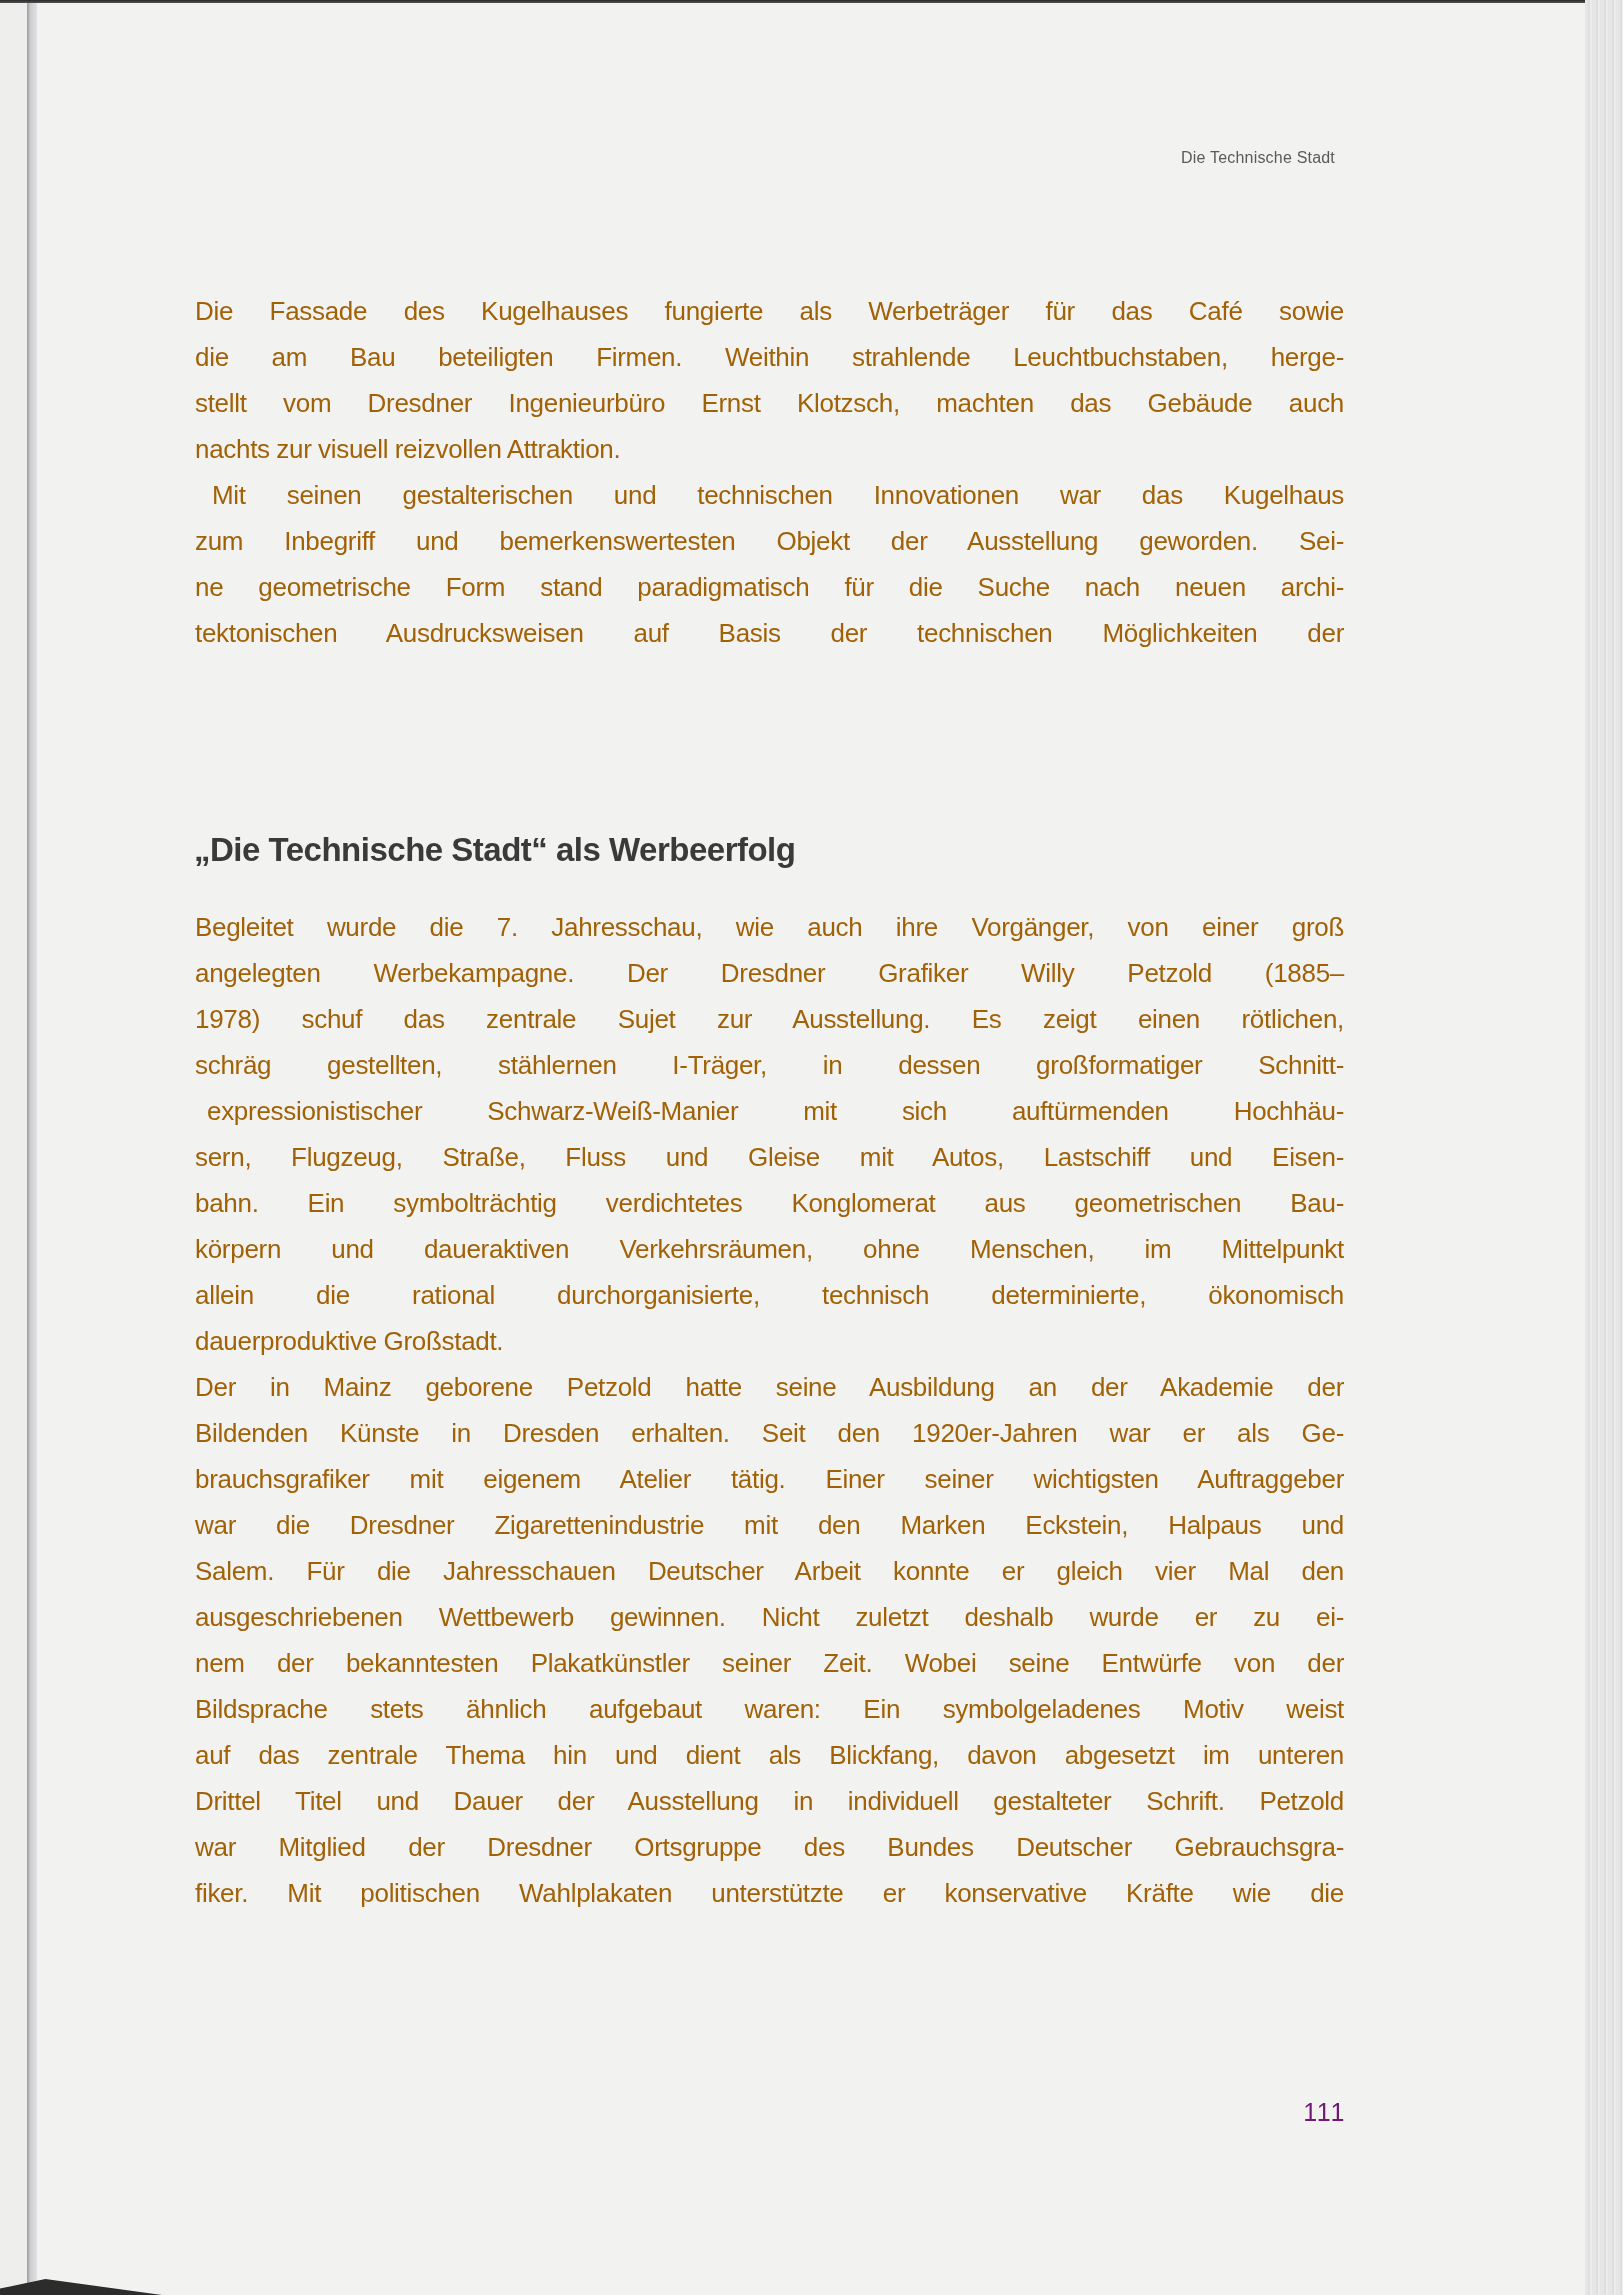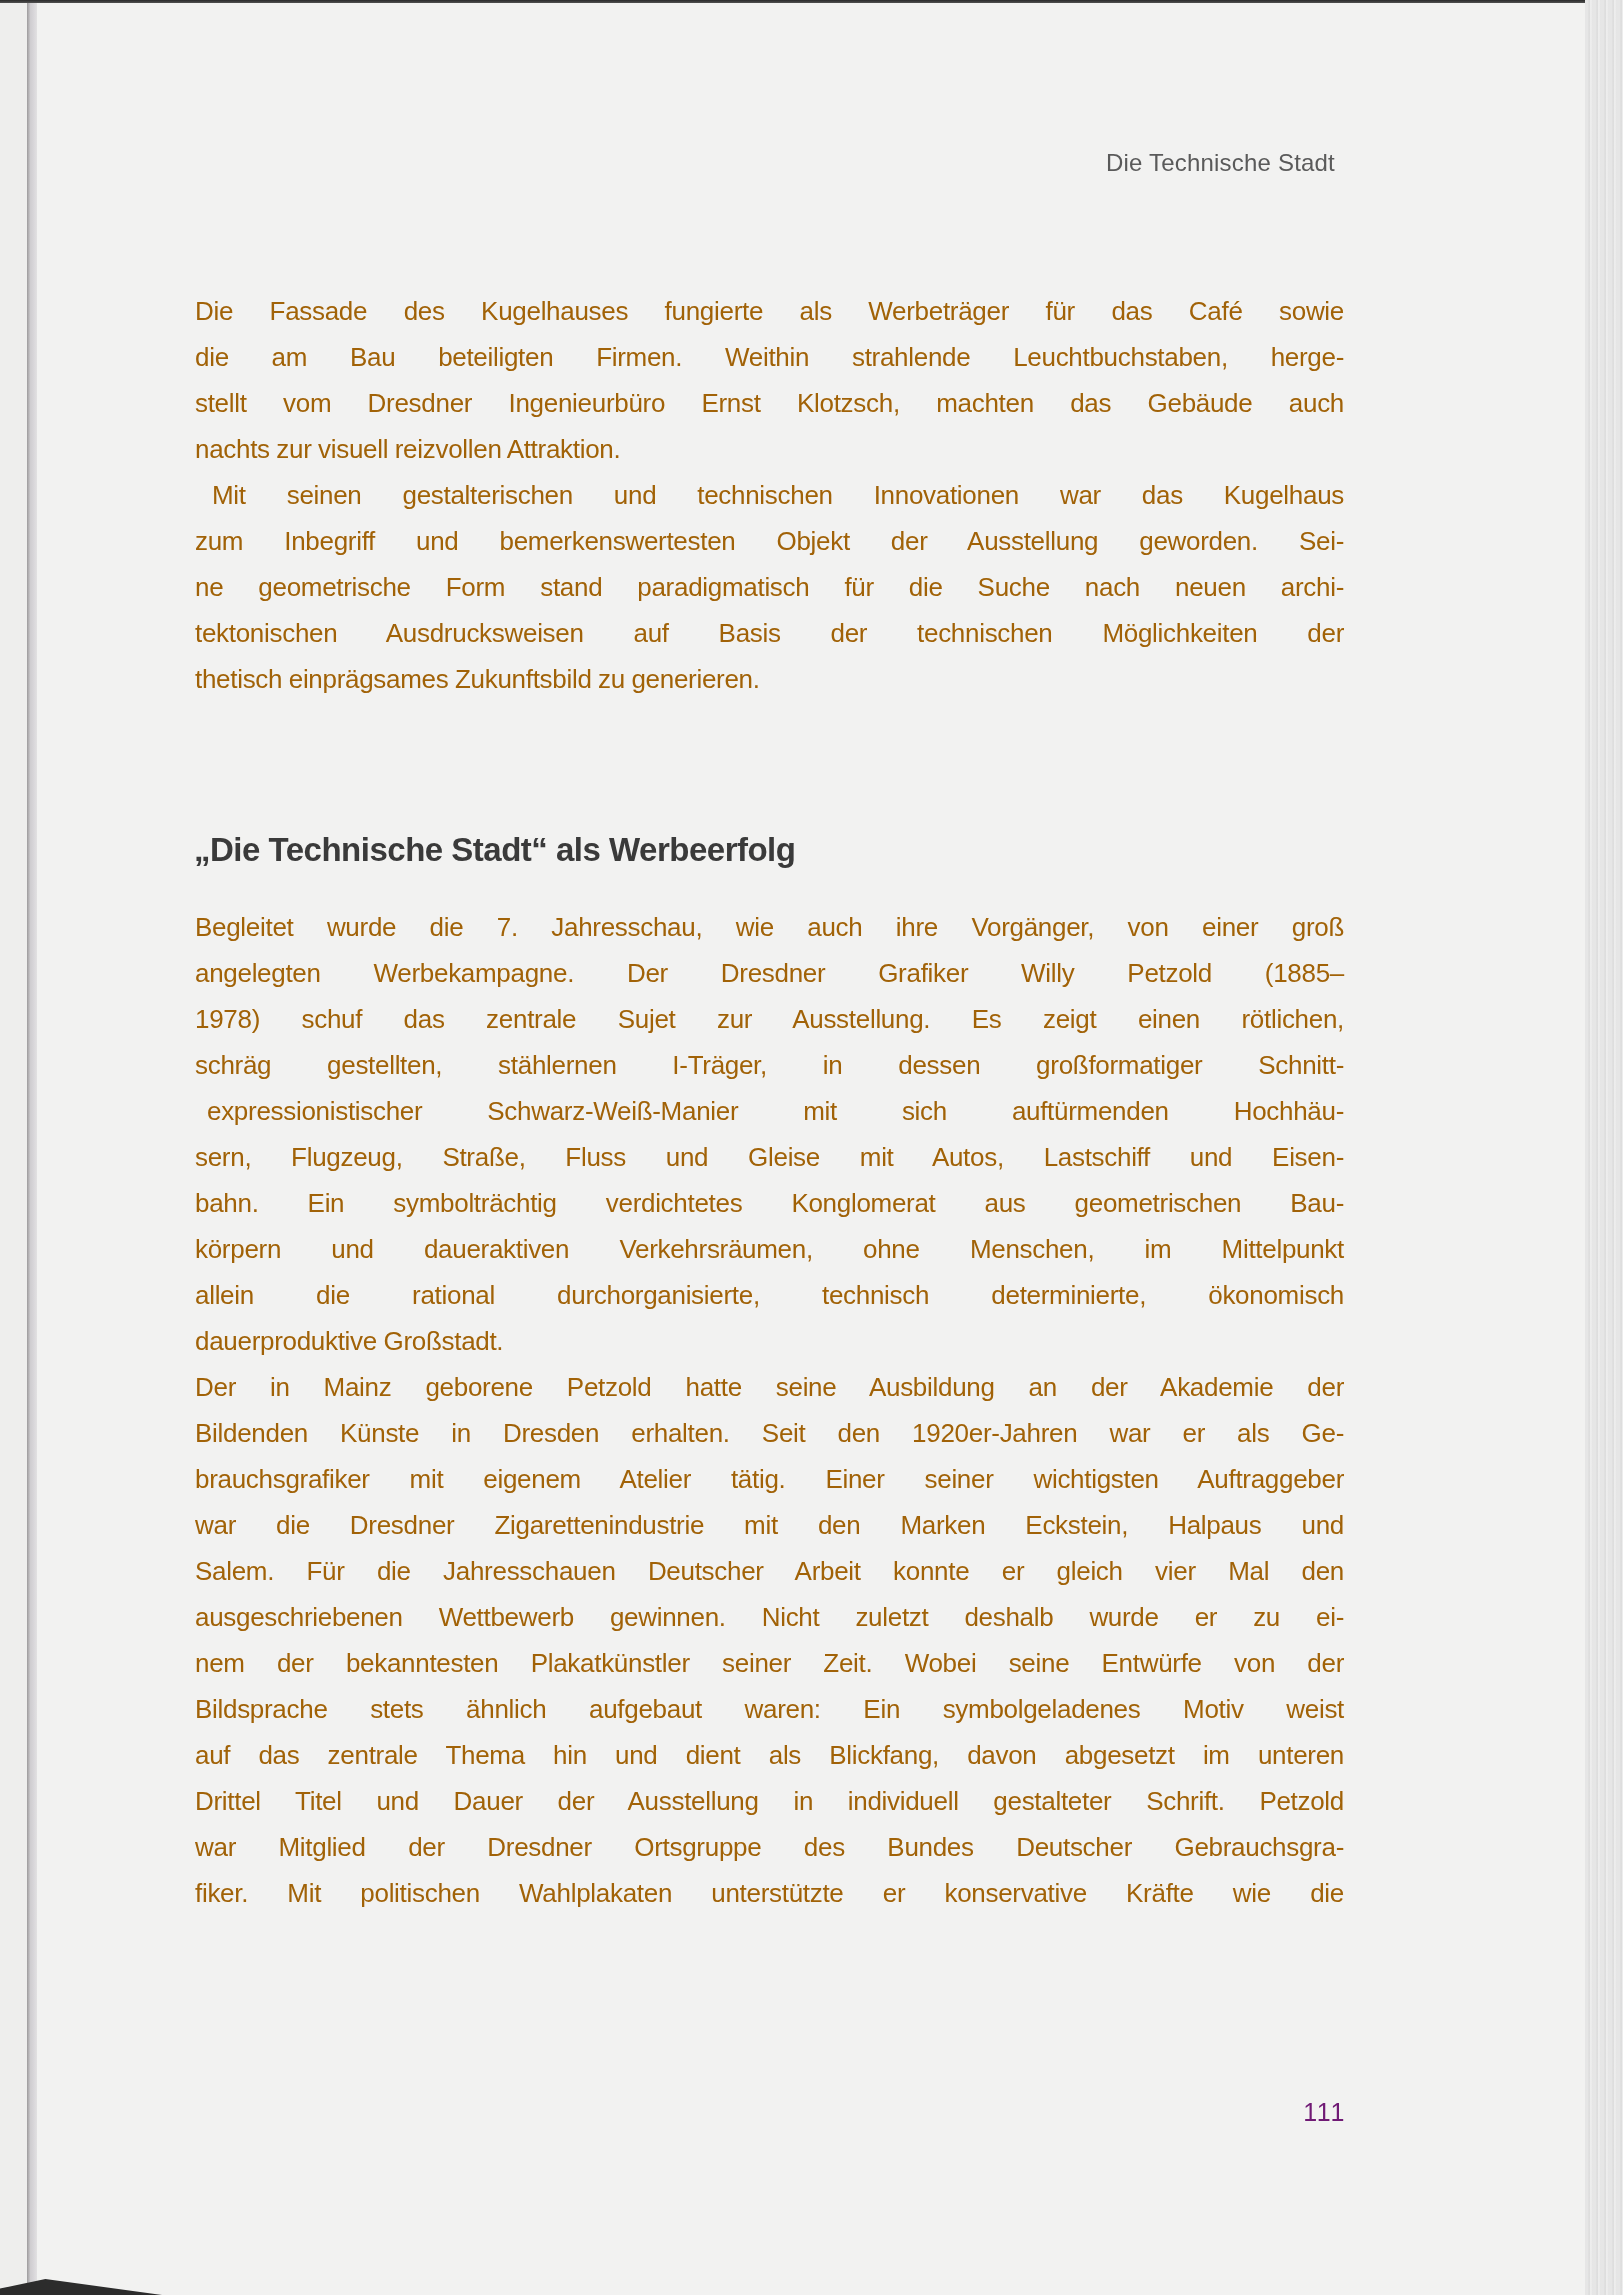--- a/index.html
+++ b/index.html
@@ -55,21 +55,21 @@
       left: 0; bottom: 0;
       width: 162px; height: 16px;
       background: #2c2c2c;
       clip-path: polygon(0 100%, 0 60%, 28% 0, 100% 100%);
     }
 
     .running-head {
       position: absolute;
       top: 149px;
       right: 289px;
-      font-size: 24px;
+      font-size: 16px;
       color: #5a5a5a;
       letter-spacing: 0.2px;
       white-space: nowrap;
     }
 
     .text-block {
       position: absolute;
       left: 195px;
       width: 1149px;
       color: #a16207;
@@ -149,23 +149,20 @@
       </span>
     <span class="line">
         <span class="line-inner" style="text-align: justify; text-align-last: justify;">zum Inbegriff und bemerkenswertesten Objekt der Ausstellung geworden. Sei-</span>
       </span>
     <span class="line">
         <span class="line-inner" style="text-align: justify; text-align-last: justify;">ne geometrische Form stand paradigmatisch für die Suche nach neuen archi-</span>
       </span>
     <span class="line">
         <span class="line-inner" style="text-align: justify; text-align-last: justify;">tektonischen Ausdrucksweisen auf Basis der technischen Möglichkeiten der</span>
       </span>
-    <span class="line last">
-        <span class="line-inner" style="text-align: justify; text-align-last: left;">thetisch einprägsames Zukunftsbild zu generieren.</span>
-      </span>
   </div>
 </div>
 
 <h2 class="section-heading">„Die Technische Stadt“ als Werbeerfolg</h2>
 
 <div class="text-block block-2">
   <div>
     <span class="line">
         <span class="line-inner" style="text-align: justify; text-align-last: justify;">Begleitet wurde die 7. Jahresschau, wie auch ihre Vorgänger, von einer groß</span>
       </span>

